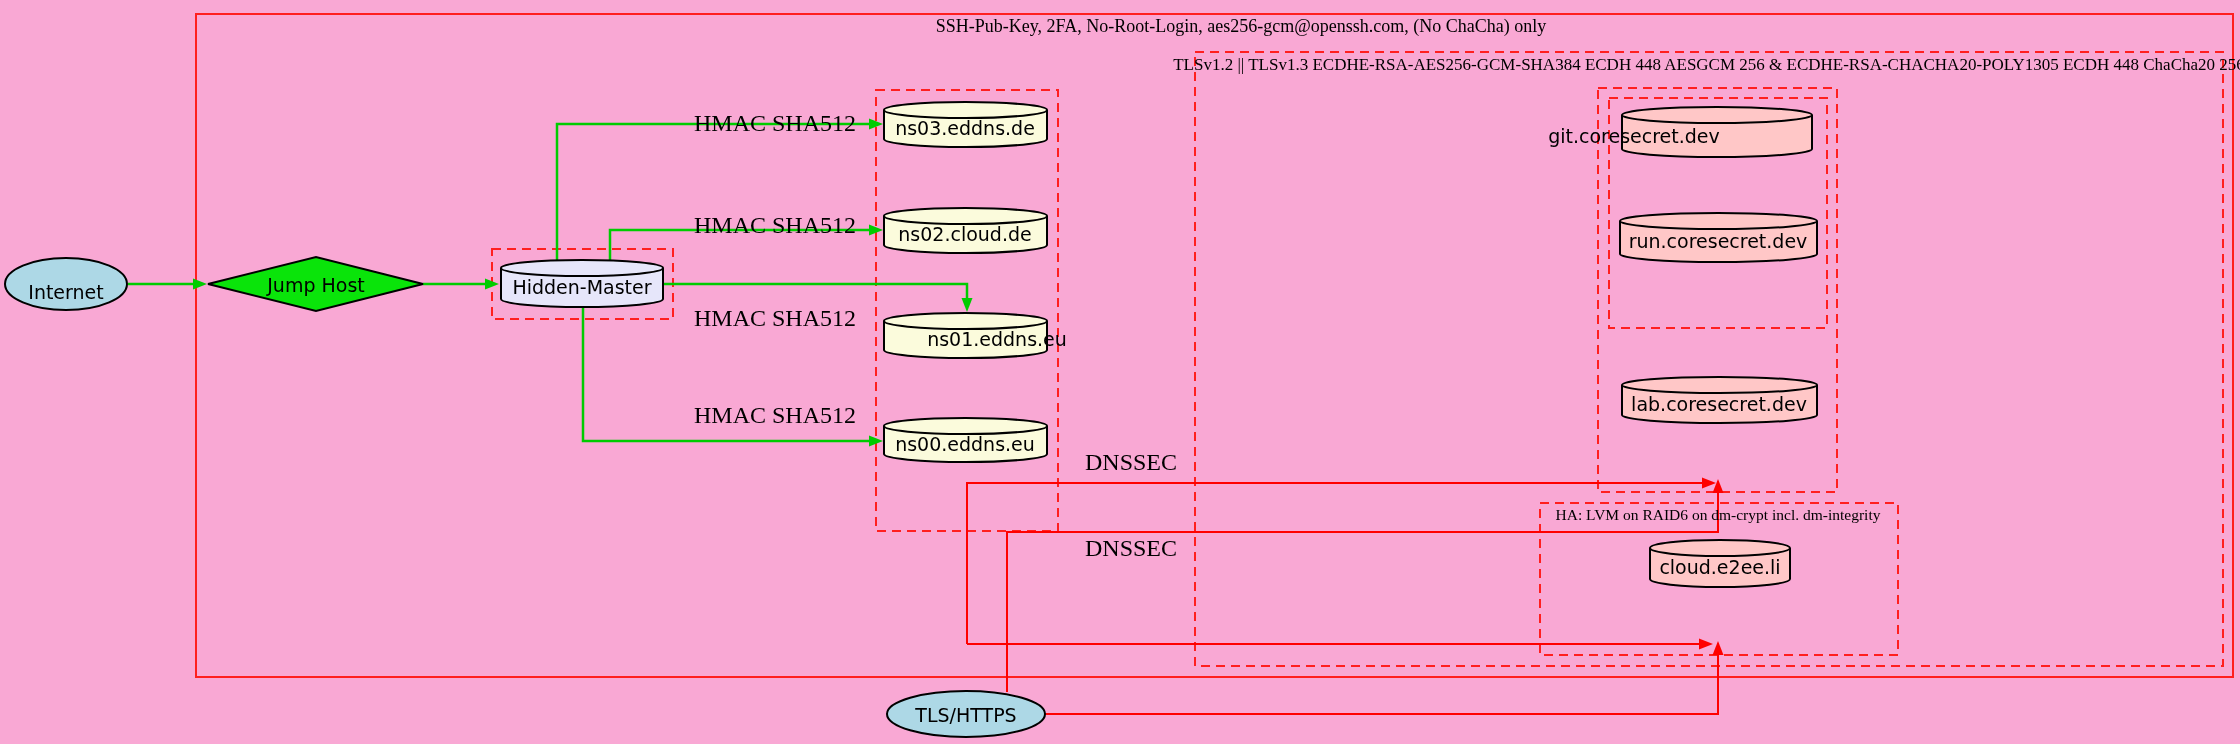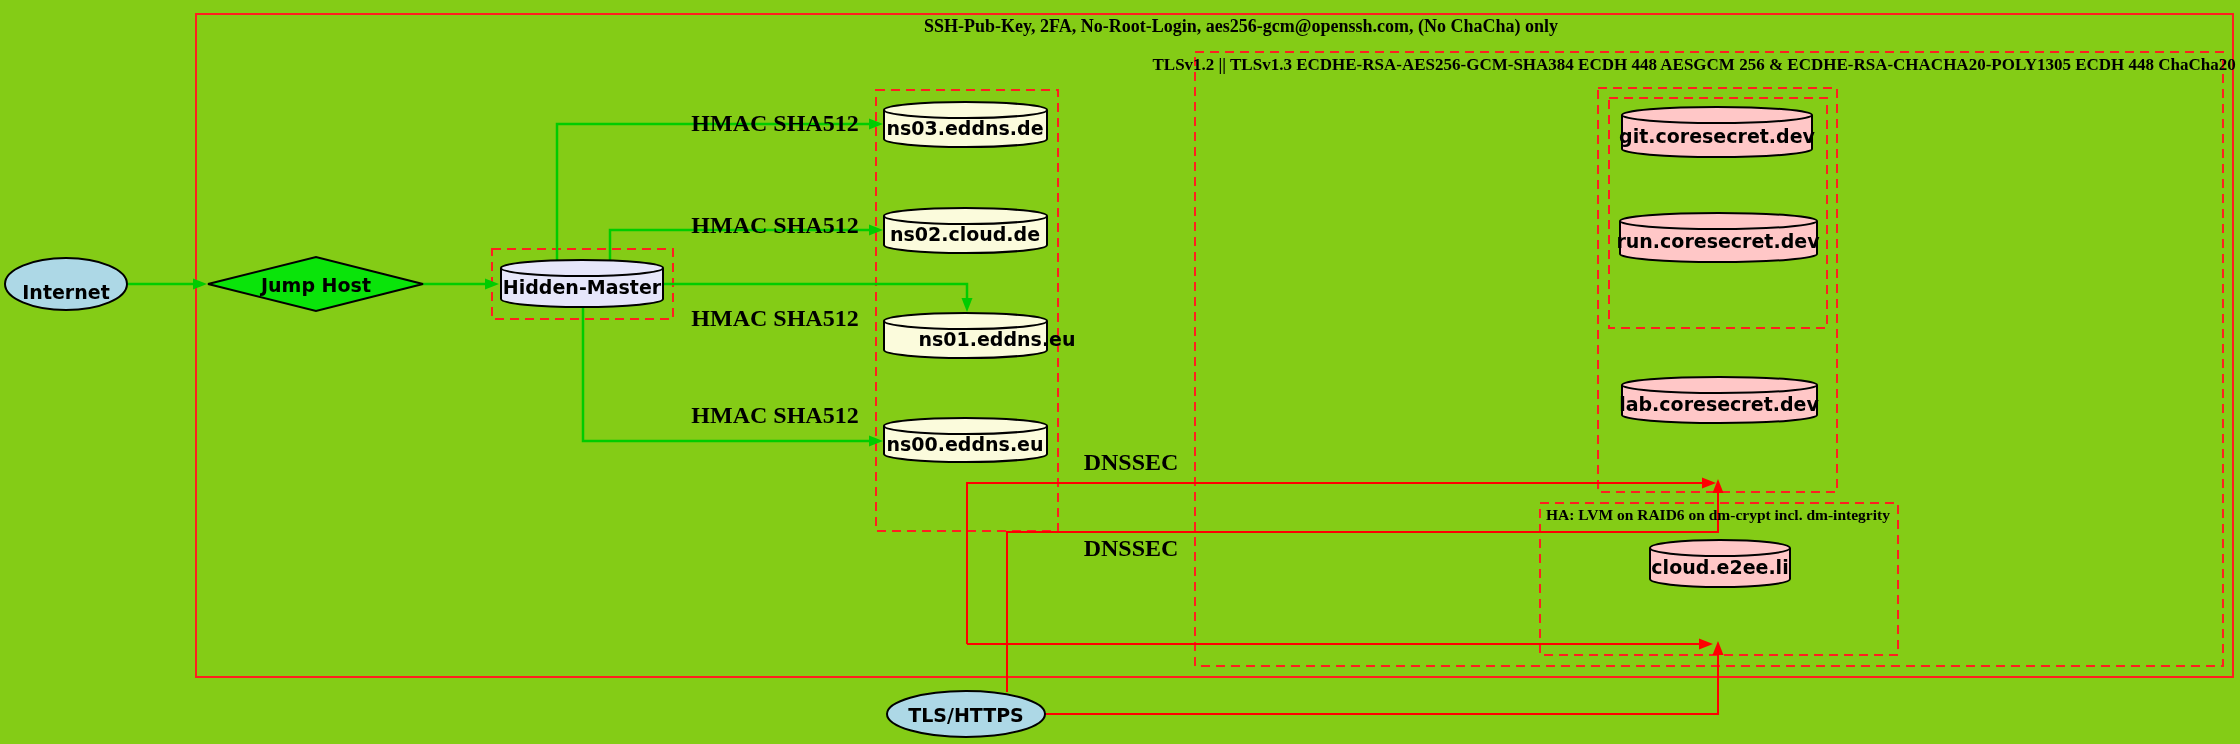--- a/index.html
+++ b/index.html
@@ -1,17 +1,17 @@
 <!DOCTYPE html>
 <html><head>
 <meta charset="utf-8">
 <style>
   html,body{margin:0;padding:0;background:#ffffff;}
-  #canvas{position:relative;width:2240px;height:744px;background:#84cc16;overflow:hidden;
-          font-family:"DejaVu Sans",sans-serif;font-weight:bold;}
+  #canvas{position:relative;width:2240px;height:744px;background:#f9a8d4;overflow:hidden;
+          font-family:"DejaVu Sans",sans-serif;}
   #diagram-svg{position:absolute;left:0;top:0;}
   .lbl{position:absolute;transform:translate(-50%,-50%);white-space:nowrap;color:#000;}
   .node-lbl{font-family:"DejaVu Sans",sans-serif;font-size:19px;}
   .edge-lbl{font-family:"Liberation Serif","DejaVu Serif",serif;font-size:24px;}
   .cluster-lbl{font-family:"Liberation Serif","DejaVu Serif",serif;}
   .ssh-lbl{font-size:18px;}
   .tls-lbl{font-size:17px;}
   .ha-lbl{font-size:15.5px;}
 </style>
 </head>
@@ -97,21 +97,21 @@
 <div class="lbl cluster-lbl tls-lbl" style="left:1709px;top:65px;">TLSv1.2 || TLSv1.3 ECDHE-RSA-AES256-GCM-SHA384 ECDH 448 AESGCM 256 &amp; ECDHE-RSA-CHACHA20-POLY1305 ECDH 448 ChaCha20 256</div>
 <div class="lbl cluster-lbl ha-lbl" style="left:1718px;top:515px;">HA: LVM on RAID6 on dm-crypt incl. dm-integrity</div>
 
 <div class="lbl node-lbl" style="left:66px;top:284px;margin-top:8px;">Internet</div>
 <div class="lbl node-lbl" style="left:316px;top:285px;">Jump Host</div>
 <div class="lbl node-lbl" style="left:582px;top:287px;">Hidden-Master</div>
 <div class="lbl node-lbl" style="left:965px;top:128px;">ns03.eddns.de</div>
 <div class="lbl node-lbl" style="left:965px;top:234px;">ns02.cloud.de</div>
 <div class="lbl node-lbl" style="left:965px;top:339px;margin-left:32px;">ns01.eddns.eu</div>
 <div class="lbl node-lbl" style="left:965px;top:444px;">ns00.eddns.eu</div>
-<div class="lbl node-lbl" style="left:1717px;top:136px;">git.coresecret.dev</div>
+<div class="lbl node-lbl" style="left:1634px;top:136px;">git.coresecret.dev</div>
 <div class="lbl node-lbl" style="left:1718px;top:241px;">run.coresecret.dev</div>
 <div class="lbl node-lbl" style="left:1719px;top:404px;">lab.coresecret.dev</div>
 <div class="lbl node-lbl" style="left:1720px;top:567px;">cloud.e2ee.li</div>
 <div class="lbl node-lbl" style="left:966px;top:715px;">TLS/HTTPS</div>
 
 <div class="lbl edge-lbl" style="left:775px;top:123px;">HMAC SHA512</div>
 <div class="lbl edge-lbl" style="left:775px;top:225px;">HMAC SHA512</div>
 <div class="lbl edge-lbl" style="left:775px;top:318px;">HMAC SHA512</div>
 <div class="lbl edge-lbl" style="left:775px;top:415px;">HMAC SHA512</div>
 <div class="lbl edge-lbl" style="left:1131px;top:462px;">DNSSEC</div>

